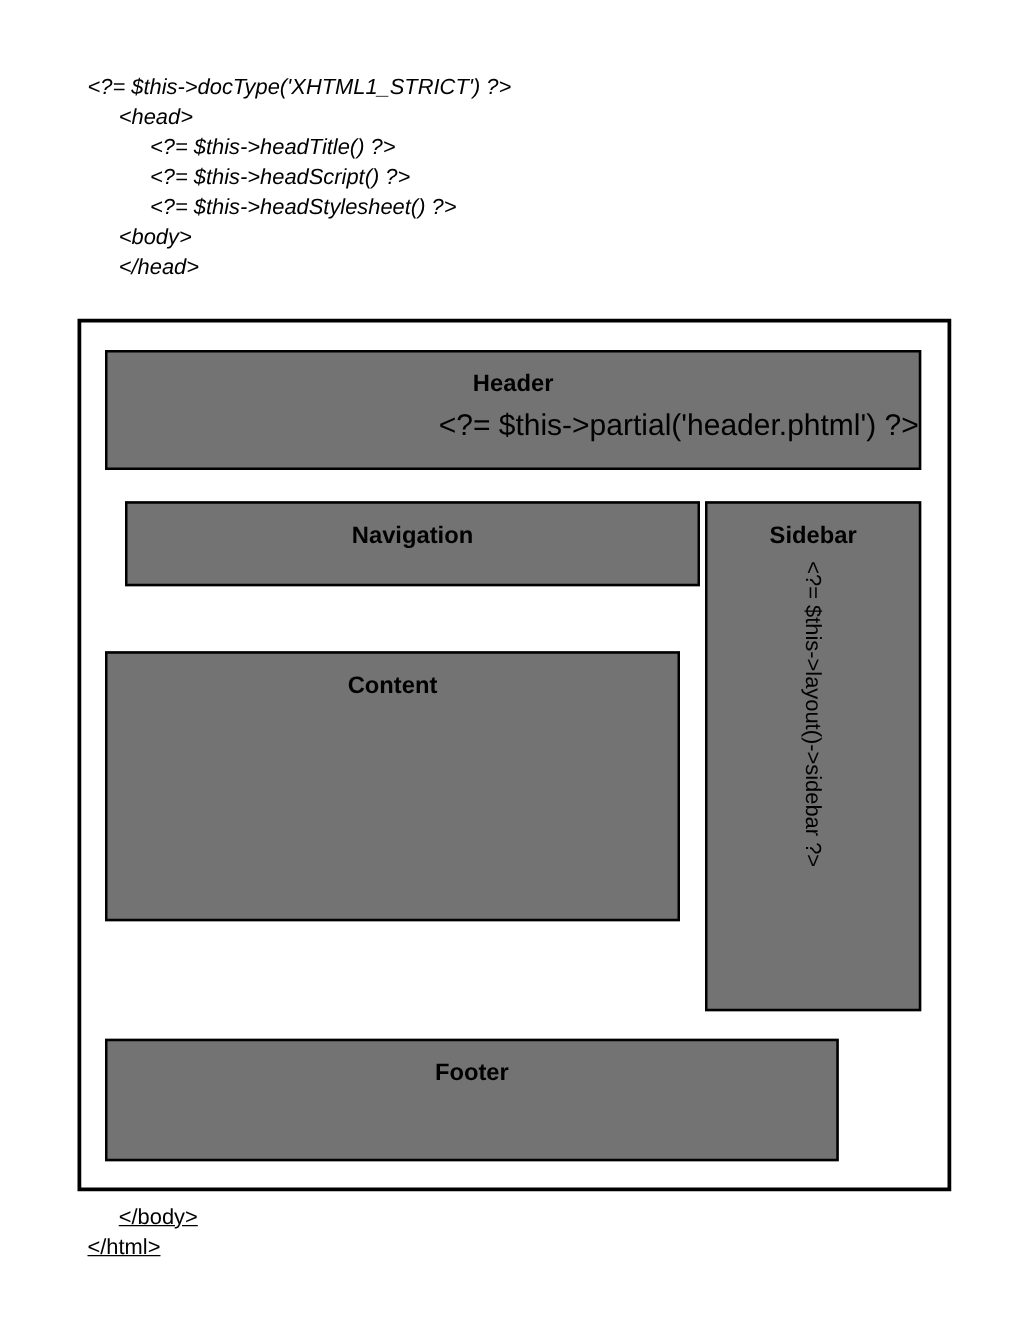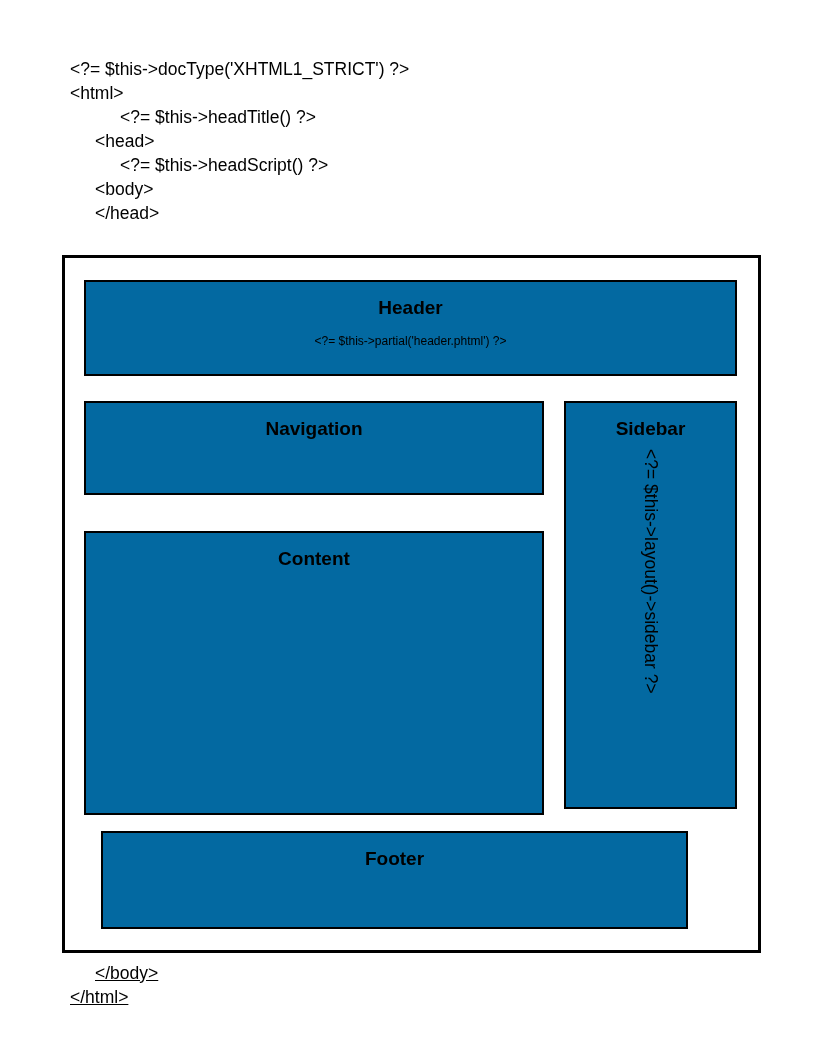--- a/index.html
+++ b/index.html
@@ -11,73 +11,73 @@
     color: #000000;
     overflow: hidden;
   }
   .code-line {
     font-size: 17.5px;
     line-height: 24px;
     white-space: pre;
   }
   .indent-1 { padding-left: 25px; }
   .indent-2 { padding-left: 50px; }
-  #top-code    { position: absolute; left: 70px; top: 57px; }
+  #top-code    { position: absolute; left: 70px; top: 57px; font-style: italic; }
   #bottom-code { position: absolute; left: 70px; top: 961px; text-decoration: underline; }
 
   #outer-box {
     position: absolute;
     left: 62px; top: 255px;
     width: 699px; height: 698px;
     border: 3px solid #000000;
     background: #ffffff;
   }
   .box {
     position: absolute;
     border: 2px solid #000000;
-    background: #0369a1;
+    background: #737373;
   }
   #header-box  { left: 19px;  top: 22px;  width: 653px; height: 96px;  }
-  #nav-box     { left: 19px;  top: 143px; width: 460px; height: 94px;  }
-  #content-box { left: 19px;  top: 273px; width: 460px; height: 284px; }
+  #nav-box     { left: 35px;  top: 143px; width: 460px; height: 68px;  }
+  #content-box { left: 19px;  top: 263px; width: 460px; height: 216px; }
   #sidebar-box { left: 499px; top: 143px; width: 173px; height: 408px; text-align: center; }
-  #footer-box  { left: 36px;  top: 573px; width: 587px; height: 98px;  }
+  #footer-box  { left: 19px;  top: 573px; width: 587px; height: 98px;  }
 
   .box-title {
     text-align: center;
     font-weight: bold;
     font-size: 19px;
     line-height: 22px;
     margin-top: 15px;
   }
   .box-code {
-    font-size: 12px;
+    font-size: 24px;
     line-height: 22px;
     margin-top: 11px;
     white-space: pre;
-    text-align: center;
+    text-align: right;
   }
   .sidebar-vertical {
     display: inline-block;
     writing-mode: vertical-rl;
     font-size: 17.5px;
     line-height: 22px;
     margin-top: 9px;
     white-space: pre;
   }
 </style>
 </head>
 <body>
 
 <div id="top-code">
   <div class="code-line indent-0">&lt;?= $this-&gt;docType('XHTML1_STRICT') ?&gt;</div>
-  <div class="code-line indent-0">&lt;html&gt;</div>
+  <div class="code-line indent-1">&lt;head&gt;</div>
   <div class="code-line indent-2">&lt;?= $this-&gt;headTitle() ?&gt;</div>
-  <div class="code-line indent-1">&lt;head&gt;</div>
   <div class="code-line indent-2">&lt;?= $this-&gt;headScript() ?&gt;</div>
+  <div class="code-line indent-2">&lt;?= $this-&gt;headStylesheet() ?&gt;</div>
   <div class="code-line indent-1">&lt;body&gt;</div>
   <div class="code-line indent-1">&lt;/head&gt;</div>
 </div>
 
 <div id="outer-box">
 
   <div class="box" id="header-box">
     <div class="box-title">Header</div>
     <div class="box-code">&lt;?= $this-&gt;partial('header.phtml') ?&gt;</div>
   </div>

